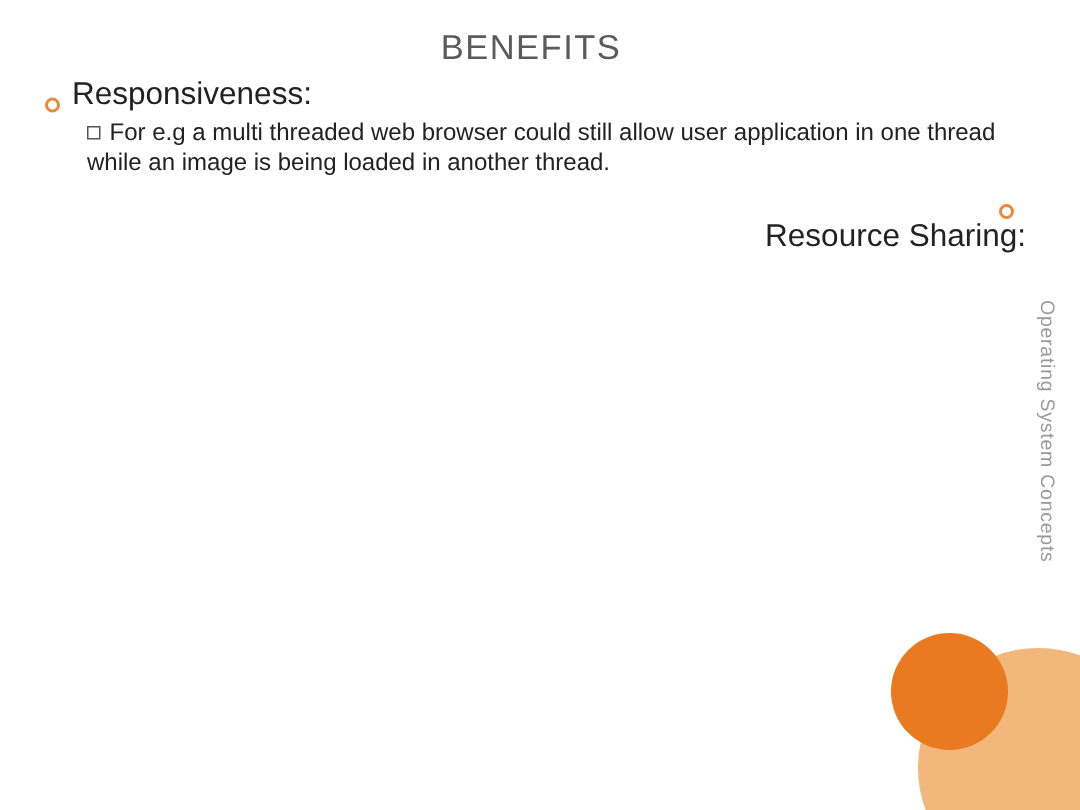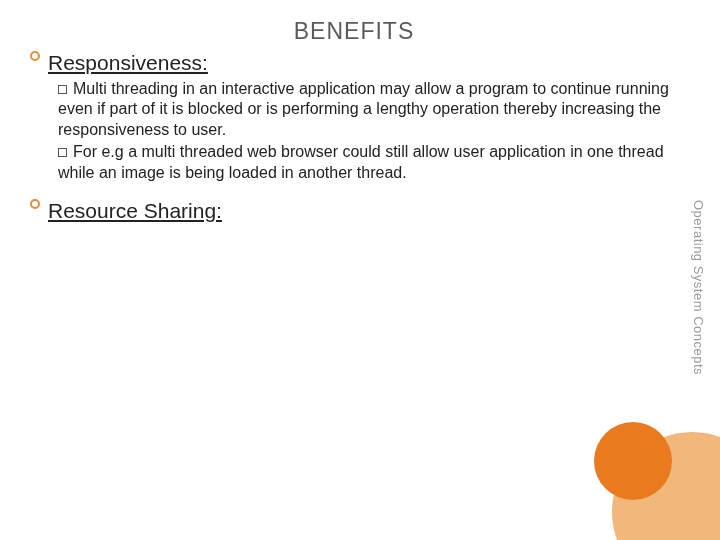--- a/index.html
+++ b/index.html
@@ -24,22 +24,21 @@
     font-variant: small-caps;
     letter-spacing: 1px;
     color: #5b5b5b;
     margin-bottom: 6px;
   }
   .section {
     font-size: 21px;
     color: #222;
     margin: 2px 0 4px 6px;
     display: flex;
-    align-items: flex-start;
-    text-decoration: underline;
+    align-items: flex-end;
   }
   .donut-bullet {
     width: 10px;
     height: 10px;
     border: 2px solid #e98b3a;
     border-radius: 50%;
     display: inline-block;
     margin-right: 8px;
     flex-shrink: 0;
   }
@@ -90,37 +89,34 @@
   }
   .circle-small {
     position: absolute;
     width: 78px;
     height: 78px;
     border-radius: 50%;
     background: #ea7a1f;
     right: 48px;
     bottom: 40px;
   }
-  .sec2 { margin-top: 16px; }
+  .sec2 { margin-top: 16px; flex-direction: column; }
 </style>
 </head>
 <body>
 
 <div class="slide">
 
   <div class="title">BENEFITS</div>
 
   <div class="section">
     <span class="donut-bullet"></span>
     <span>Responsiveness:</span>
   </div>
   <div class="body-list">
-    <div class="body-item">
-      <span class="sq"></span><span>Multi threading in an interactive application may allow a program to continue running even if part of it is blocked or is performing a lengthy operation thereby increasing the responsiveness to user.</span>
-    </div>
     <div class="body-item">
       <span class="sq"></span><span>For e.g a multi threaded web browser could still allow user application in one thread while an image is being loaded in another thread.</span>
     </div>
   </div>
 
   <div class="section sec2">
     <span class="donut-bullet"></span>
     <span>Resource Sharing:</span>
   </div>
 

